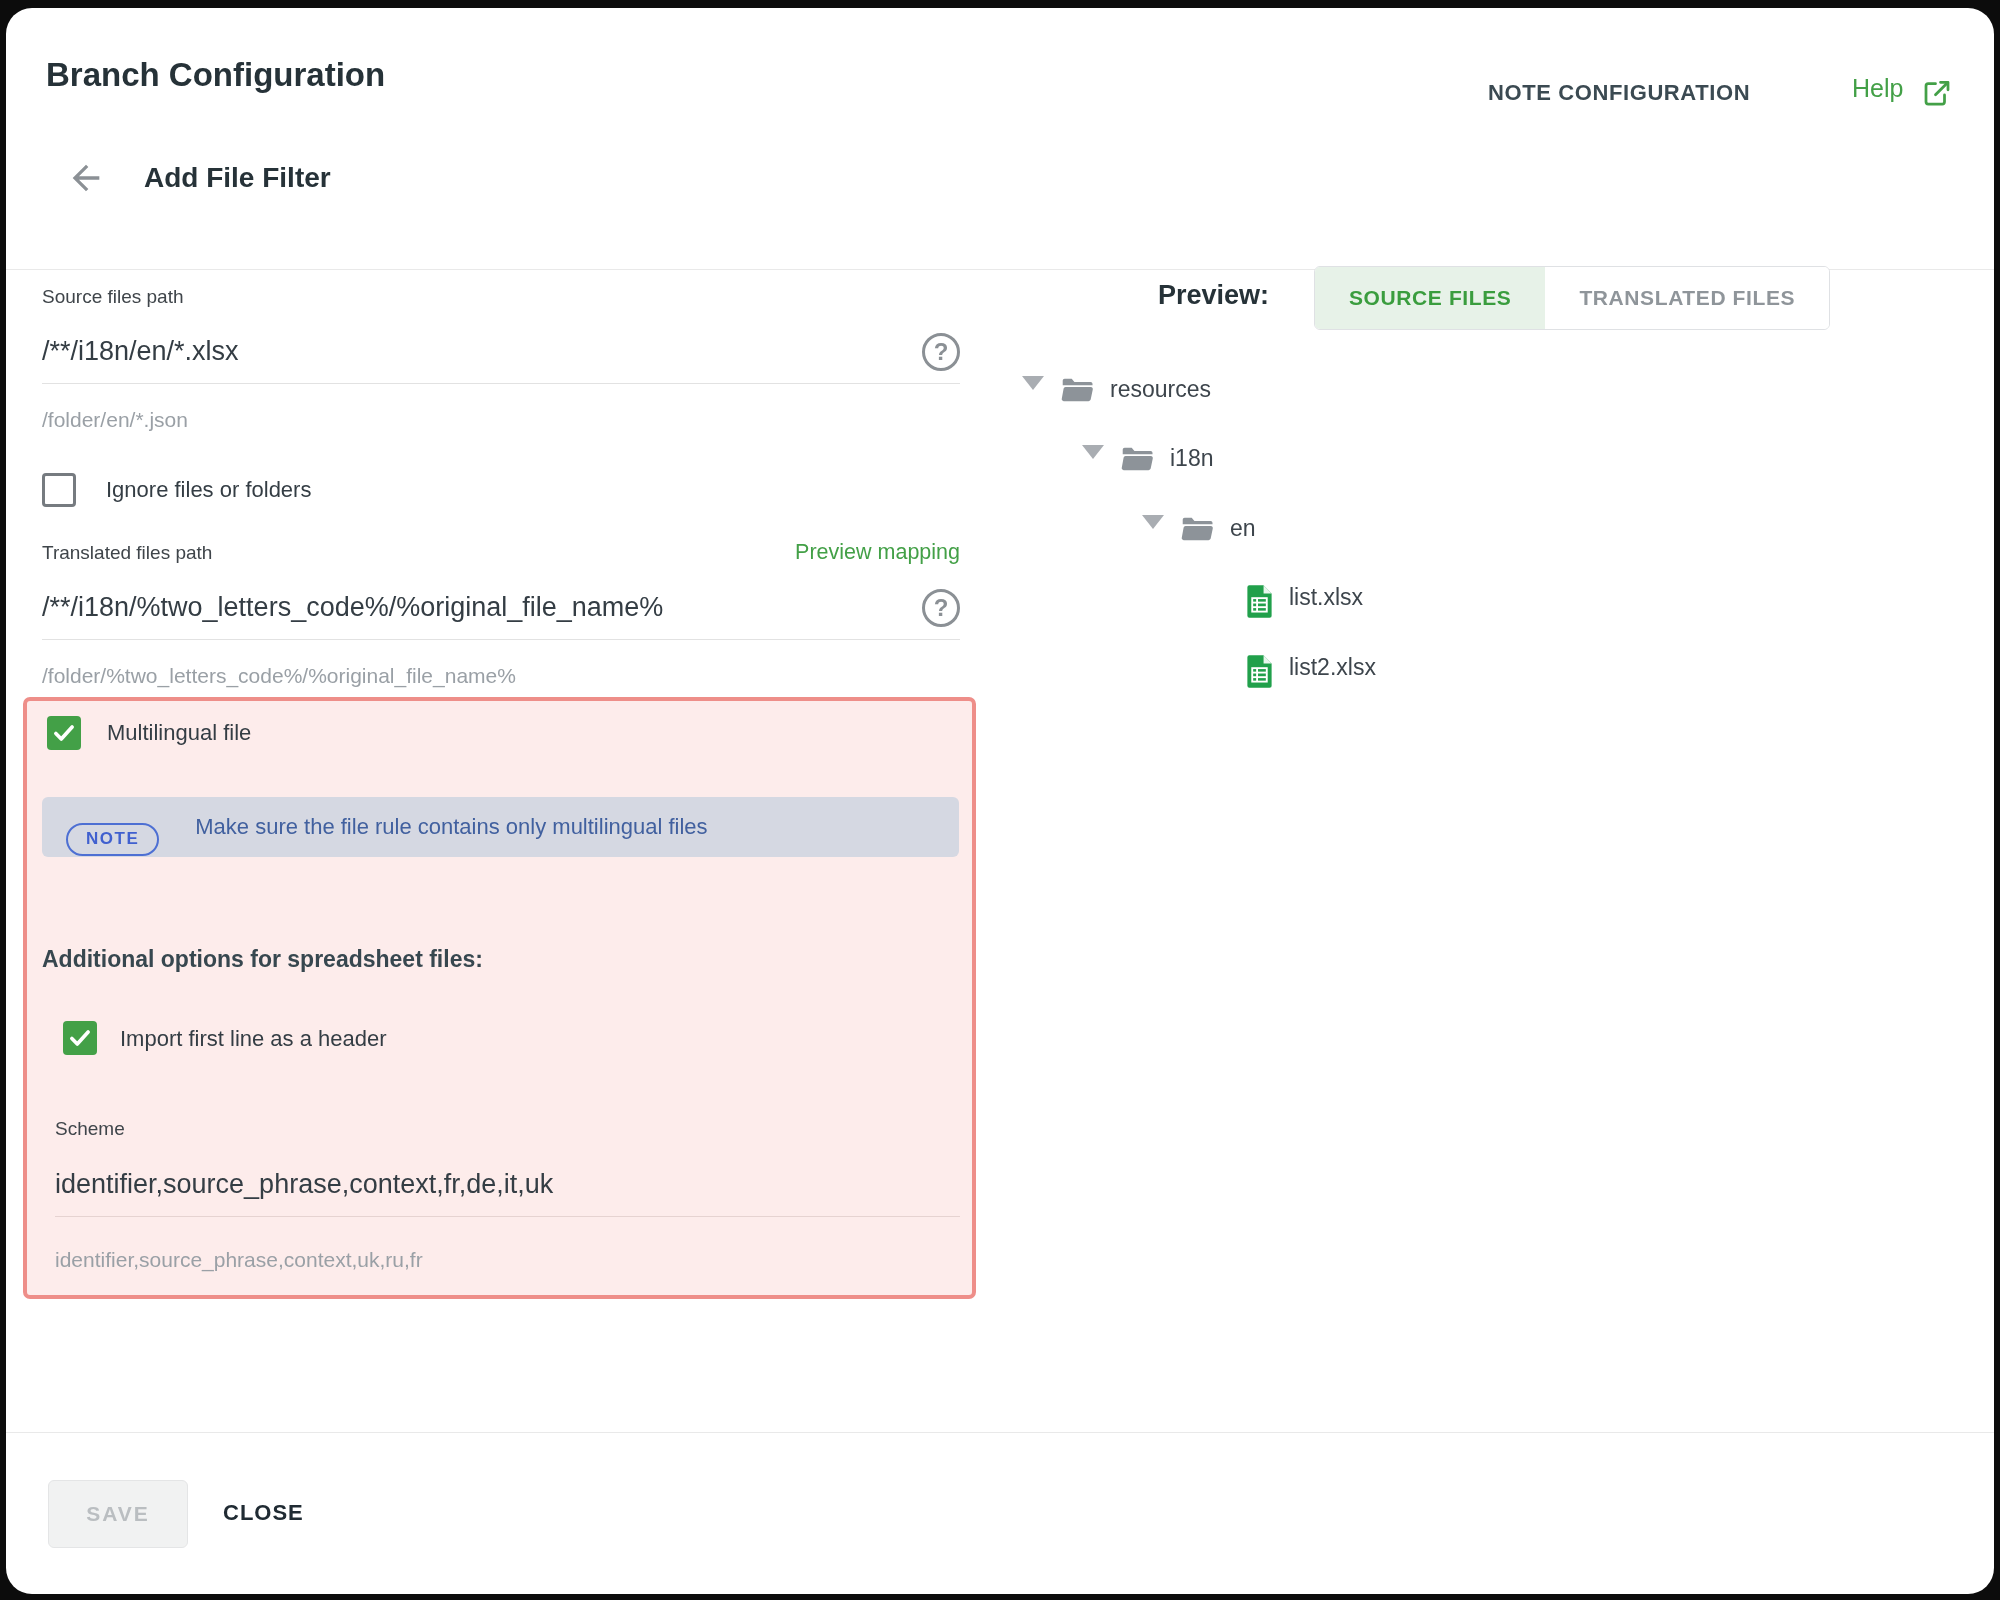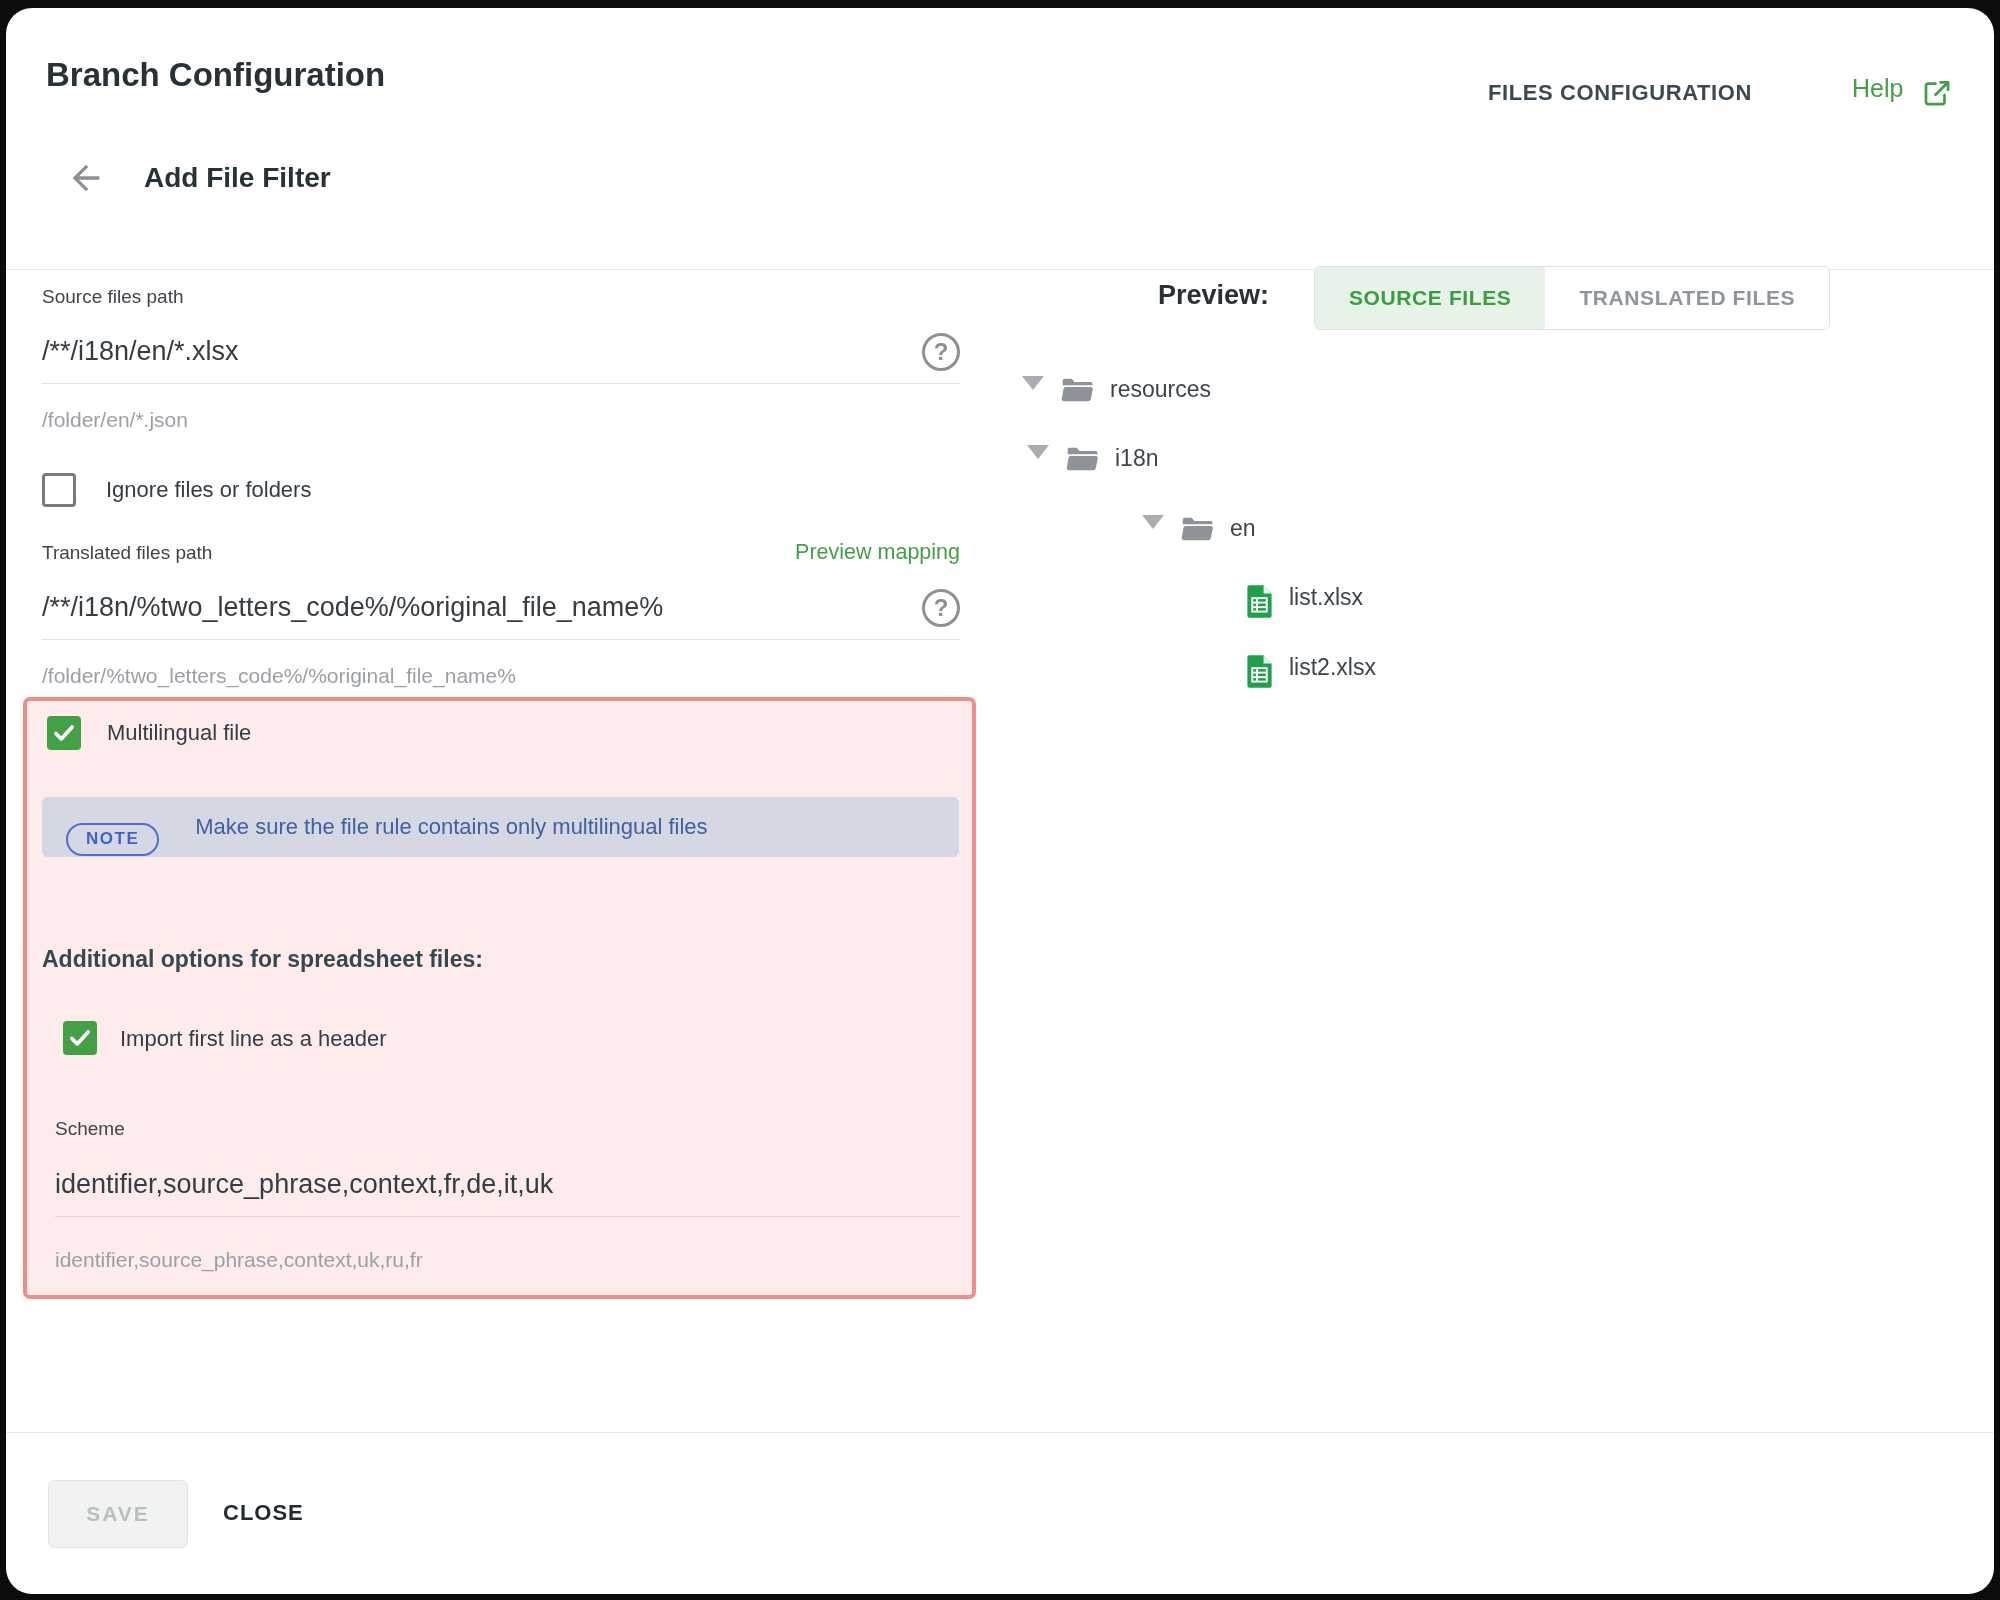--- a/index.html
+++ b/index.html
@@ -75,39 +75,39 @@
   .tab { display:flex; align-items:center; padding:0 34px; font-size:21px; font-weight:700;
     letter-spacing:0.6px; cursor:pointer; }
   .tab.active { background:#e7f2e8; color:#3a9d3e; }
   .tab.inactive { background:#ffffff; color:#8f959a; }
 
   .tree-row { display:flex; align-items:flex-start; height:44px; cursor:pointer; }
   .caret { width:0; height:0; border-left:11px solid transparent; border-right:11px solid transparent;
     border-top:14px solid #a9adb2; margin-right:16px; flex:0 0 auto; cursor:pointer; }
   .tree-label { font-size:23px; color:#3d454c; margin-left:16px; }
   .row-1 { left:1016px; top:368px; }
-  .row-2 { left:1021px; top:437px; }
+  .row-2 { left:1076px; top:437px; }
   .row-3 { left:1136px; top:507px; }
   .row-4 { left:1240px; top:576px; }
   .row-5 { left:1240px; top:646px; }
 
   
   .ftr-divider { left:0; right:0; top:1424px; height:1px; background:#e9e9e9; }
   .save-btn { left:42px; top:1472px; width:140px; height:68px; background:#f1f2f2; border:1px solid #e4e5e6;
     border-radius:6px; color:#babec1; font-size:21px; font-weight:700; letter-spacing:2px;
     font-family:"Liberation Sans", sans-serif; }
   .close-btn { left:217px; top:1492px; font-size:22px; font-weight:700; letter-spacing:1px; color:#202b33; cursor:pointer; }
 </style>
 </head>
 <body>
 
 <div class="card">
 
   <div class="abs title">Branch Configuration</div>
-  <div class="abs load-config">FILES CONFIGURATION</div>
+  <div class="abs load-config">NOTE CONFIGURATION</div>
   <div class="abs help-link">Help</div>
   <div class="abs ext-icon">
     <svg width="30" height="30" viewBox="0 0 24 24" fill="none" stroke="#43a047" stroke-width="2.2" stroke-linecap="round" stroke-linejoin="round">
       <path d="M18 13.5V19a1.8 1.8 0 0 1-1.8 1.8H5A1.8 1.8 0 0 1 3.2 19V6.3A1.8 1.8 0 0 1 5 4.5h5.8"></path>
       <path d="M14.8 3.4h6v6"></path>
       <path d="M20.4 3.8l-9.6 9.6"></path>
     </svg>
   </div>
 
   <div class="abs back-arrow">

